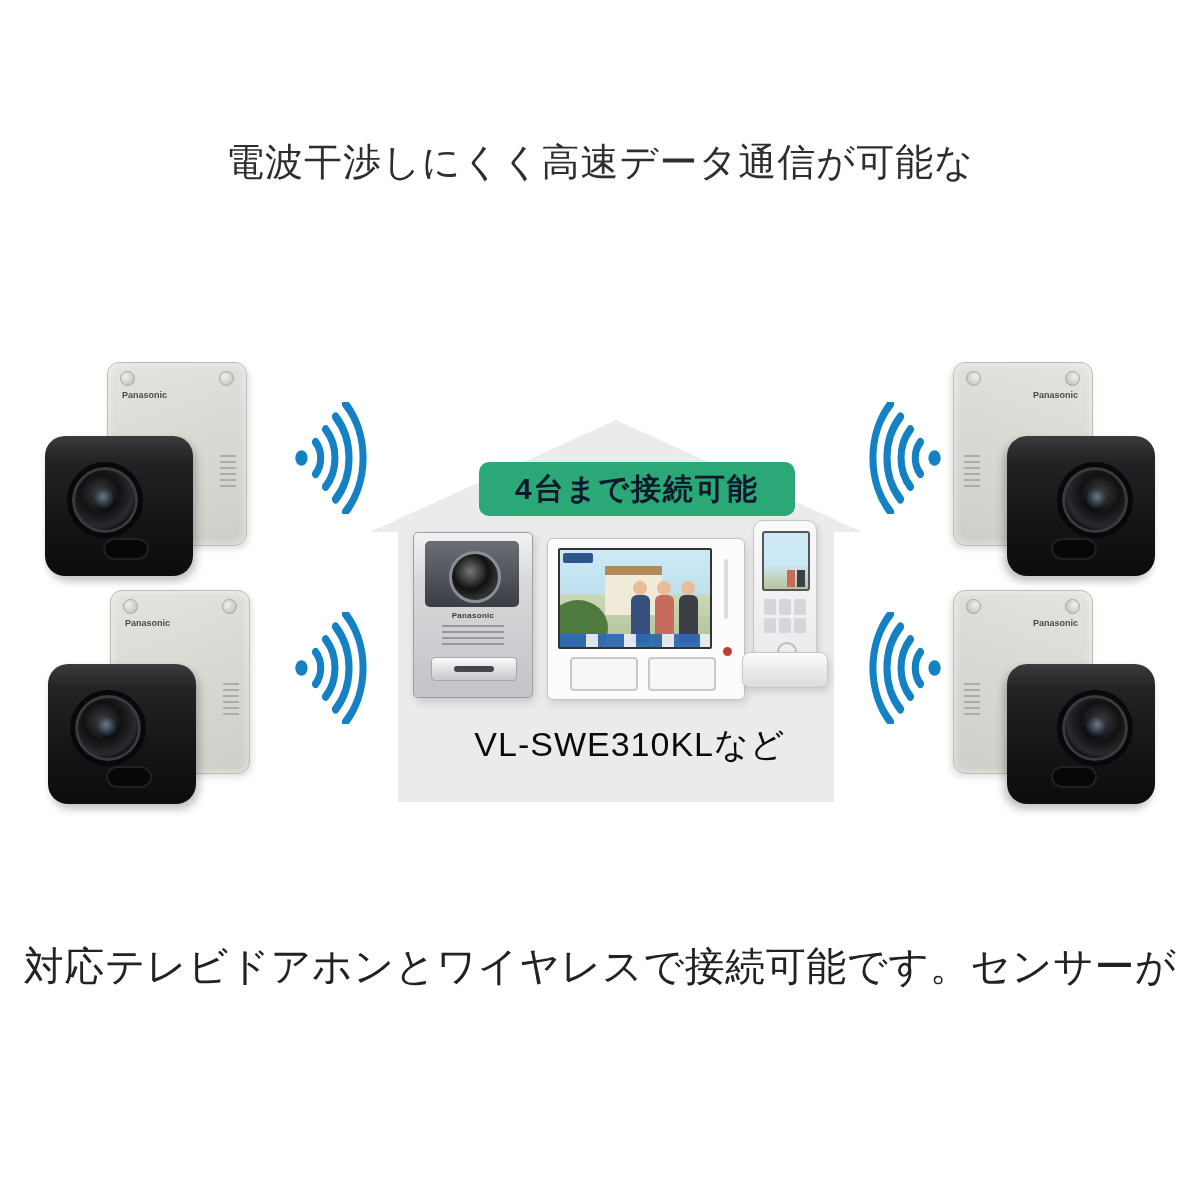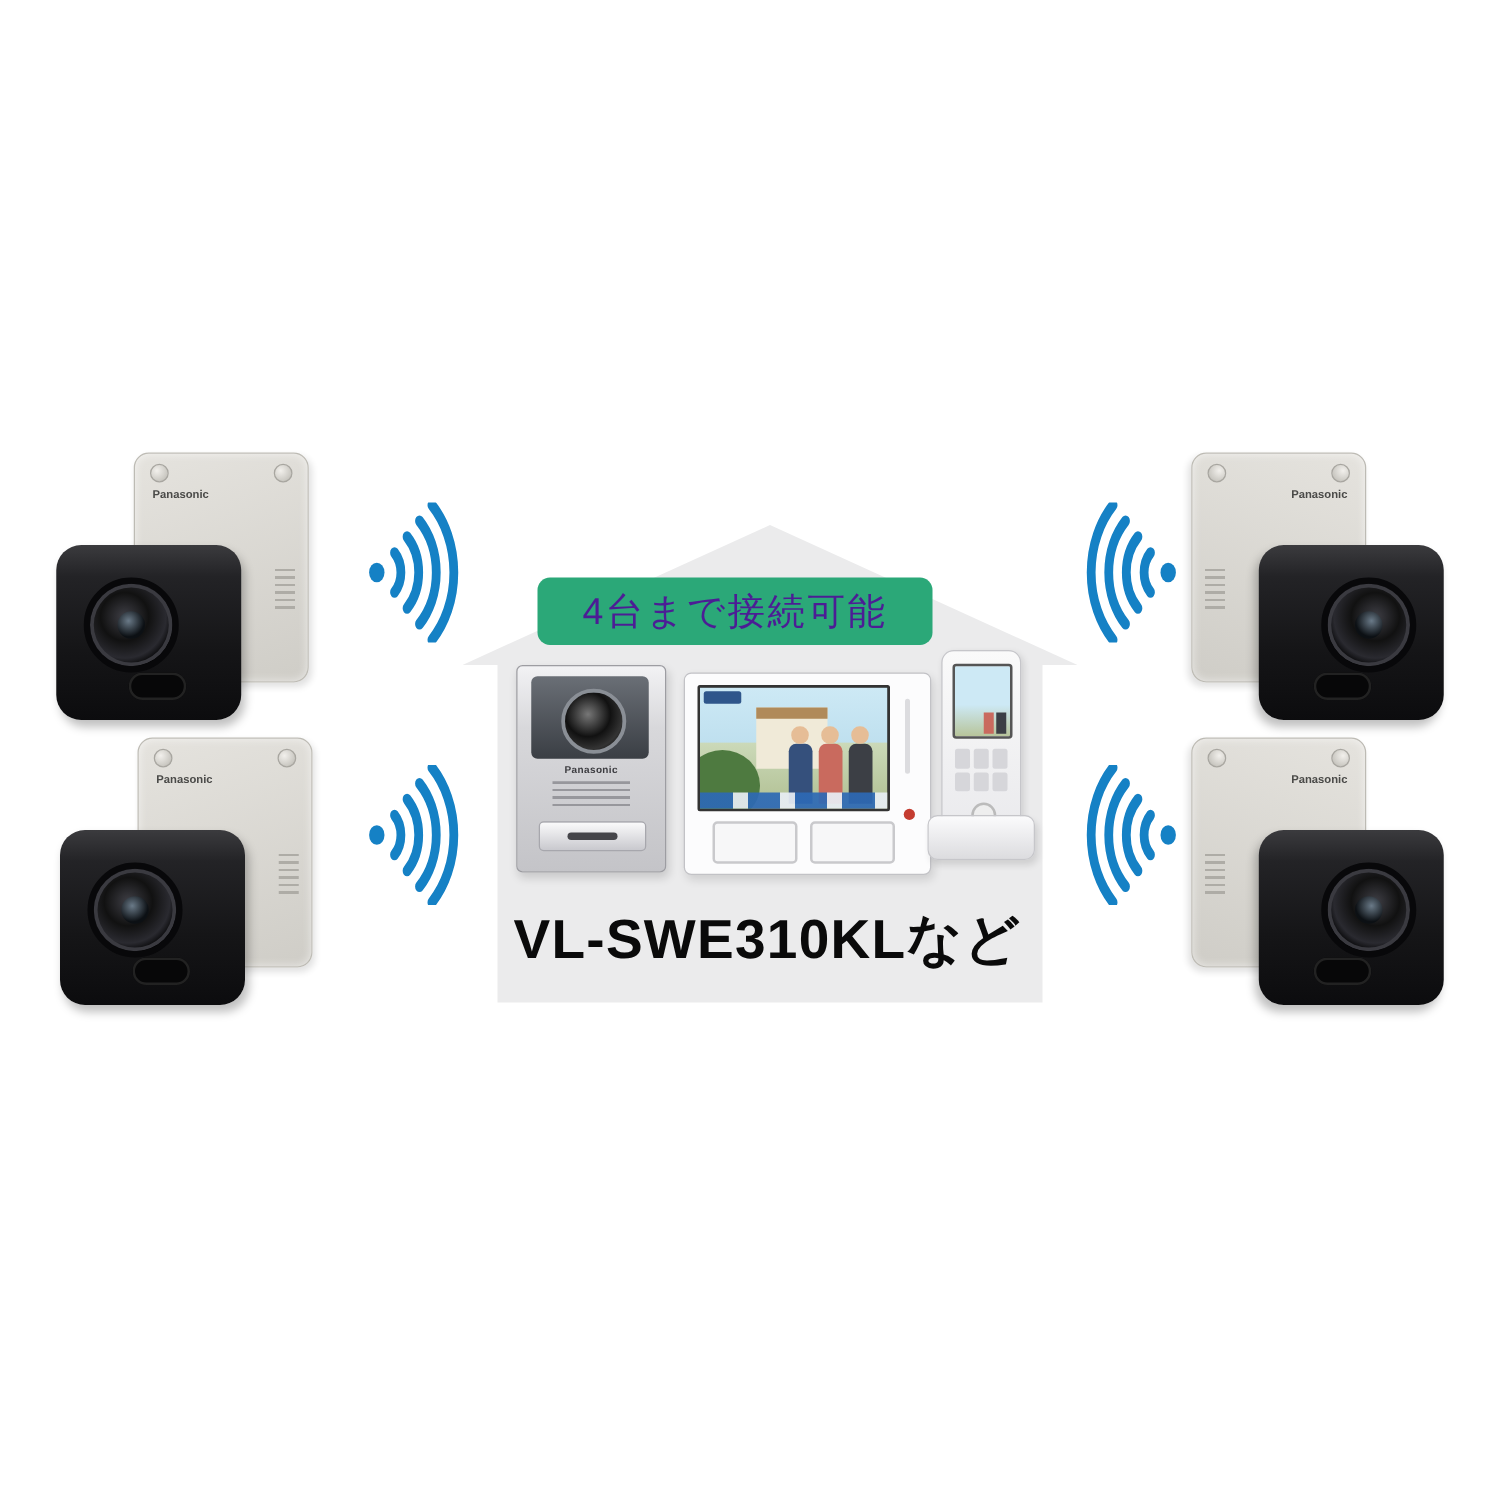--- a/index.html
+++ b/index.html
@@ -10,24 +10,24 @@
   
   .heading{position:absolute;left:0;right:0;top:130px;text-align:center;
     font-size:38px;line-height:65px;color:#2e2e2e;font-weight:500;letter-spacing:1px;}
   
   .house-roof{position:absolute;left:370px;top:420px;width:492px;height:112px;
     background:var(--house-gray,#ebebec);
     clip-path:polygon(50% 0,100% 100%,0 100%);}
   .house-body{position:absolute;left:398px;top:528px;width:436px;height:274px;
     background:var(--house-gray,#ebebec);}
   
-  .banner{position:absolute;left:430px;top:462px;width:316px;height:54px;z-index:3;
+  .banner{position:absolute;left:479px;top:462px;width:316px;height:54px;z-index:3;
     background:var(--banner-green,#2ba878);border-radius:10px;
     display:flex;align-items:center;justify-content:center;
-    color:#4c1d95;font-size:30px;font-weight:400;letter-spacing:2px;}
+    color:#0f172a;font-size:30px;font-weight:700;letter-spacing:2px;}
   
   .door{position:absolute;left:413px;top:532px;width:118px;height:164px;z-index:2;
     background:linear-gradient(180deg,#f2f2f4 0%,#d8d8db 30%,#c4c4c8 100%);
     border:1px solid #9d9da2;border-radius:5px;box-shadow:2px 4px 8px rgba(0,0,0,.15);}
   .door-cam{position:absolute;left:11px;top:8px;width:94px;height:66px;border-radius:5px;
     background:linear-gradient(180deg,#6a6f76,#3a3e44);}
   .door-lens{position:absolute;left:50%;top:50%;width:46px;height:46px;margin:-23px;border-radius:50%;
     background:radial-gradient(circle at 40% 38%,#777 0%,#111 45%,#333 70%,#000 100%);
     border:3px solid #8a8f96;}
   .door-brand{position:absolute;left:0;right:0;top:78px;text-align:center;
@@ -70,22 +70,22 @@
   .hs-p2{position:absolute;bottom:2px;left:74%;width:8px;height:17px;background:#3c3f45;}
   .hs-keys{position:absolute;left:10px;top:78px;width:42px;height:34px;display:grid;
     grid-template-columns:repeat(3,1fr);gap:3px;}
   .hs-keys span{background:#d6d6da;border-radius:2px;}
   .hs-circle{position:absolute;left:50%;bottom:11px;width:16px;height:16px;margin-left:-8px;border-radius:50%;
     border:2px solid #bbb;background:#eee;}
   .hs-base{position:absolute;left:742px;top:652px;width:84px;height:34px;z-index:2;
     background:linear-gradient(#fbfbfc,#dcdcdf);border:1px solid #c6c6ca;border-radius:8px;
     box-shadow:2px 4px 6px rgba(0,0,0,.12);}
   
-  .model{position:absolute;left:384px;top:722px;width:460px;z-index:3;text-align:center;
-    font-size:44px;font-weight:700;color:#0a0a0a;letter-spacing:1px;}
+  .model{position:absolute;left:400px;top:722px;width:460px;z-index:3;text-align:center;
+    font-size:34px;font-weight:400;color:#0a0a0a;letter-spacing:1px;}
   
   .cam-unit{position:absolute;width:210px;height:245px;}
   .pos-tl{left:45px;top:362px;}
   .pos-bl{left:48px;top:590px;}
   .pos-tr{left:945px;top:362px;}
   .pos-br{left:945px;top:590px;}
   .mirror{transform:scaleX(-1);}
   .mirror .bracket-label{transform:scaleX(-1);}
   .bracket{position:absolute;left:62px;top:0;width:138px;height:182px;
     background:linear-gradient(160deg,#e5e3de,#cfcdc7);border:1px solid #bdbbb4;border-radius:12px;
@@ -115,20 +115,21 @@
   
   .desc{position:absolute;left:0;right:0;top:936px;text-align:center;
     font-size:40px;line-height:61px;color:#222;font-weight:500;letter-spacing:.5px;}
 </style>
 </head>
 <body>
 
 <div class="stage">
 
   <div class="heading">
+    <div>電波干渉しにくく高速データ通信が可能な</div>
   </div>
 
   <div class="house-roof"></div>
   <div class="house-body"></div>
 
   <div class="banner">
     <span>4台まで接続可能</span>
   </div>
 
   <div class="door">
@@ -275,15 +276,16 @@
     <circle cx="13" cy="50" r="7" fill="currentColor"></circle>
     <g stroke="currentColor" stroke-width="8" fill="none" stroke-linecap="round">
       <path d="M29.1 35.9 A20 20 0 0 1 29.1 64.1"></path>
       <path d="M40.5 24.5 A36 36 0 0 1 40.5 75.5"></path>
       <path d="M51.8 13.2 A52 52 0 0 1 51.8 86.8"></path>
       <path d="M63.1 1.9 A68 68 0 0 1 63.1 98.1"></path>
     </g>
   </svg>
 
   <div class="desc">
+    <div>対応テレビドアホンとワイヤレスで接続可能です。センサーが</div>
   </div>
 
 </div>
 
 </body></html>

